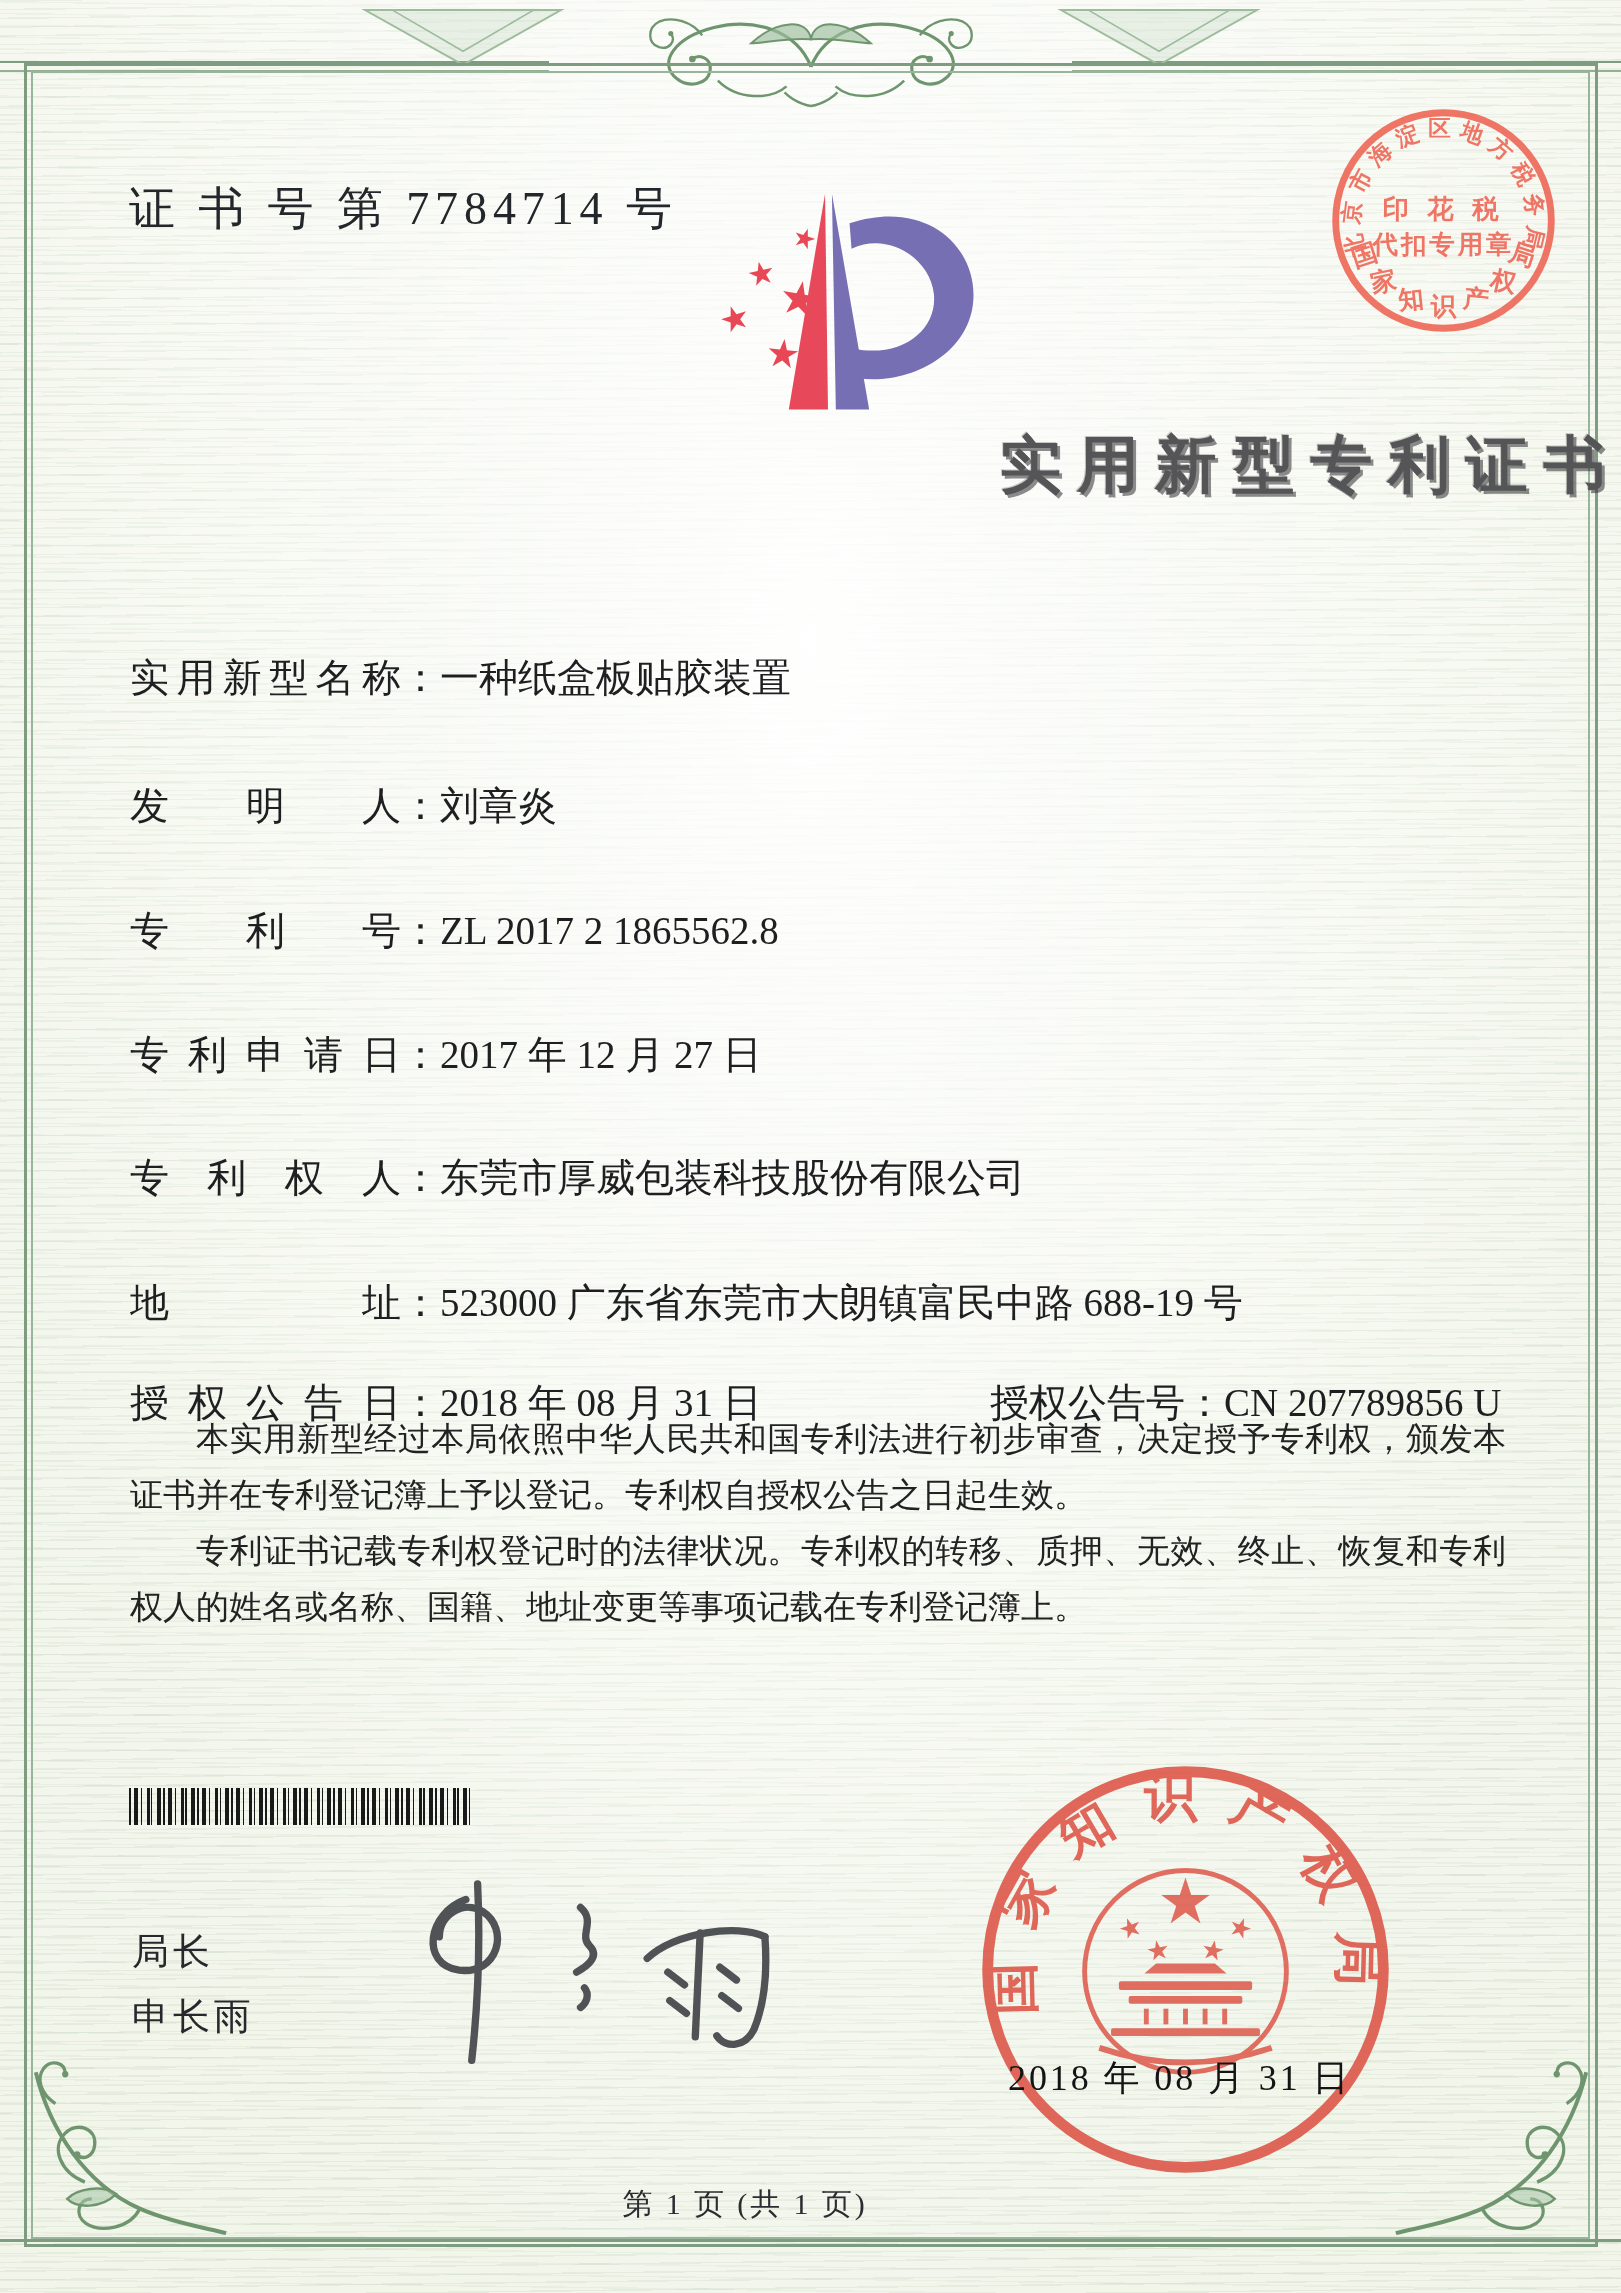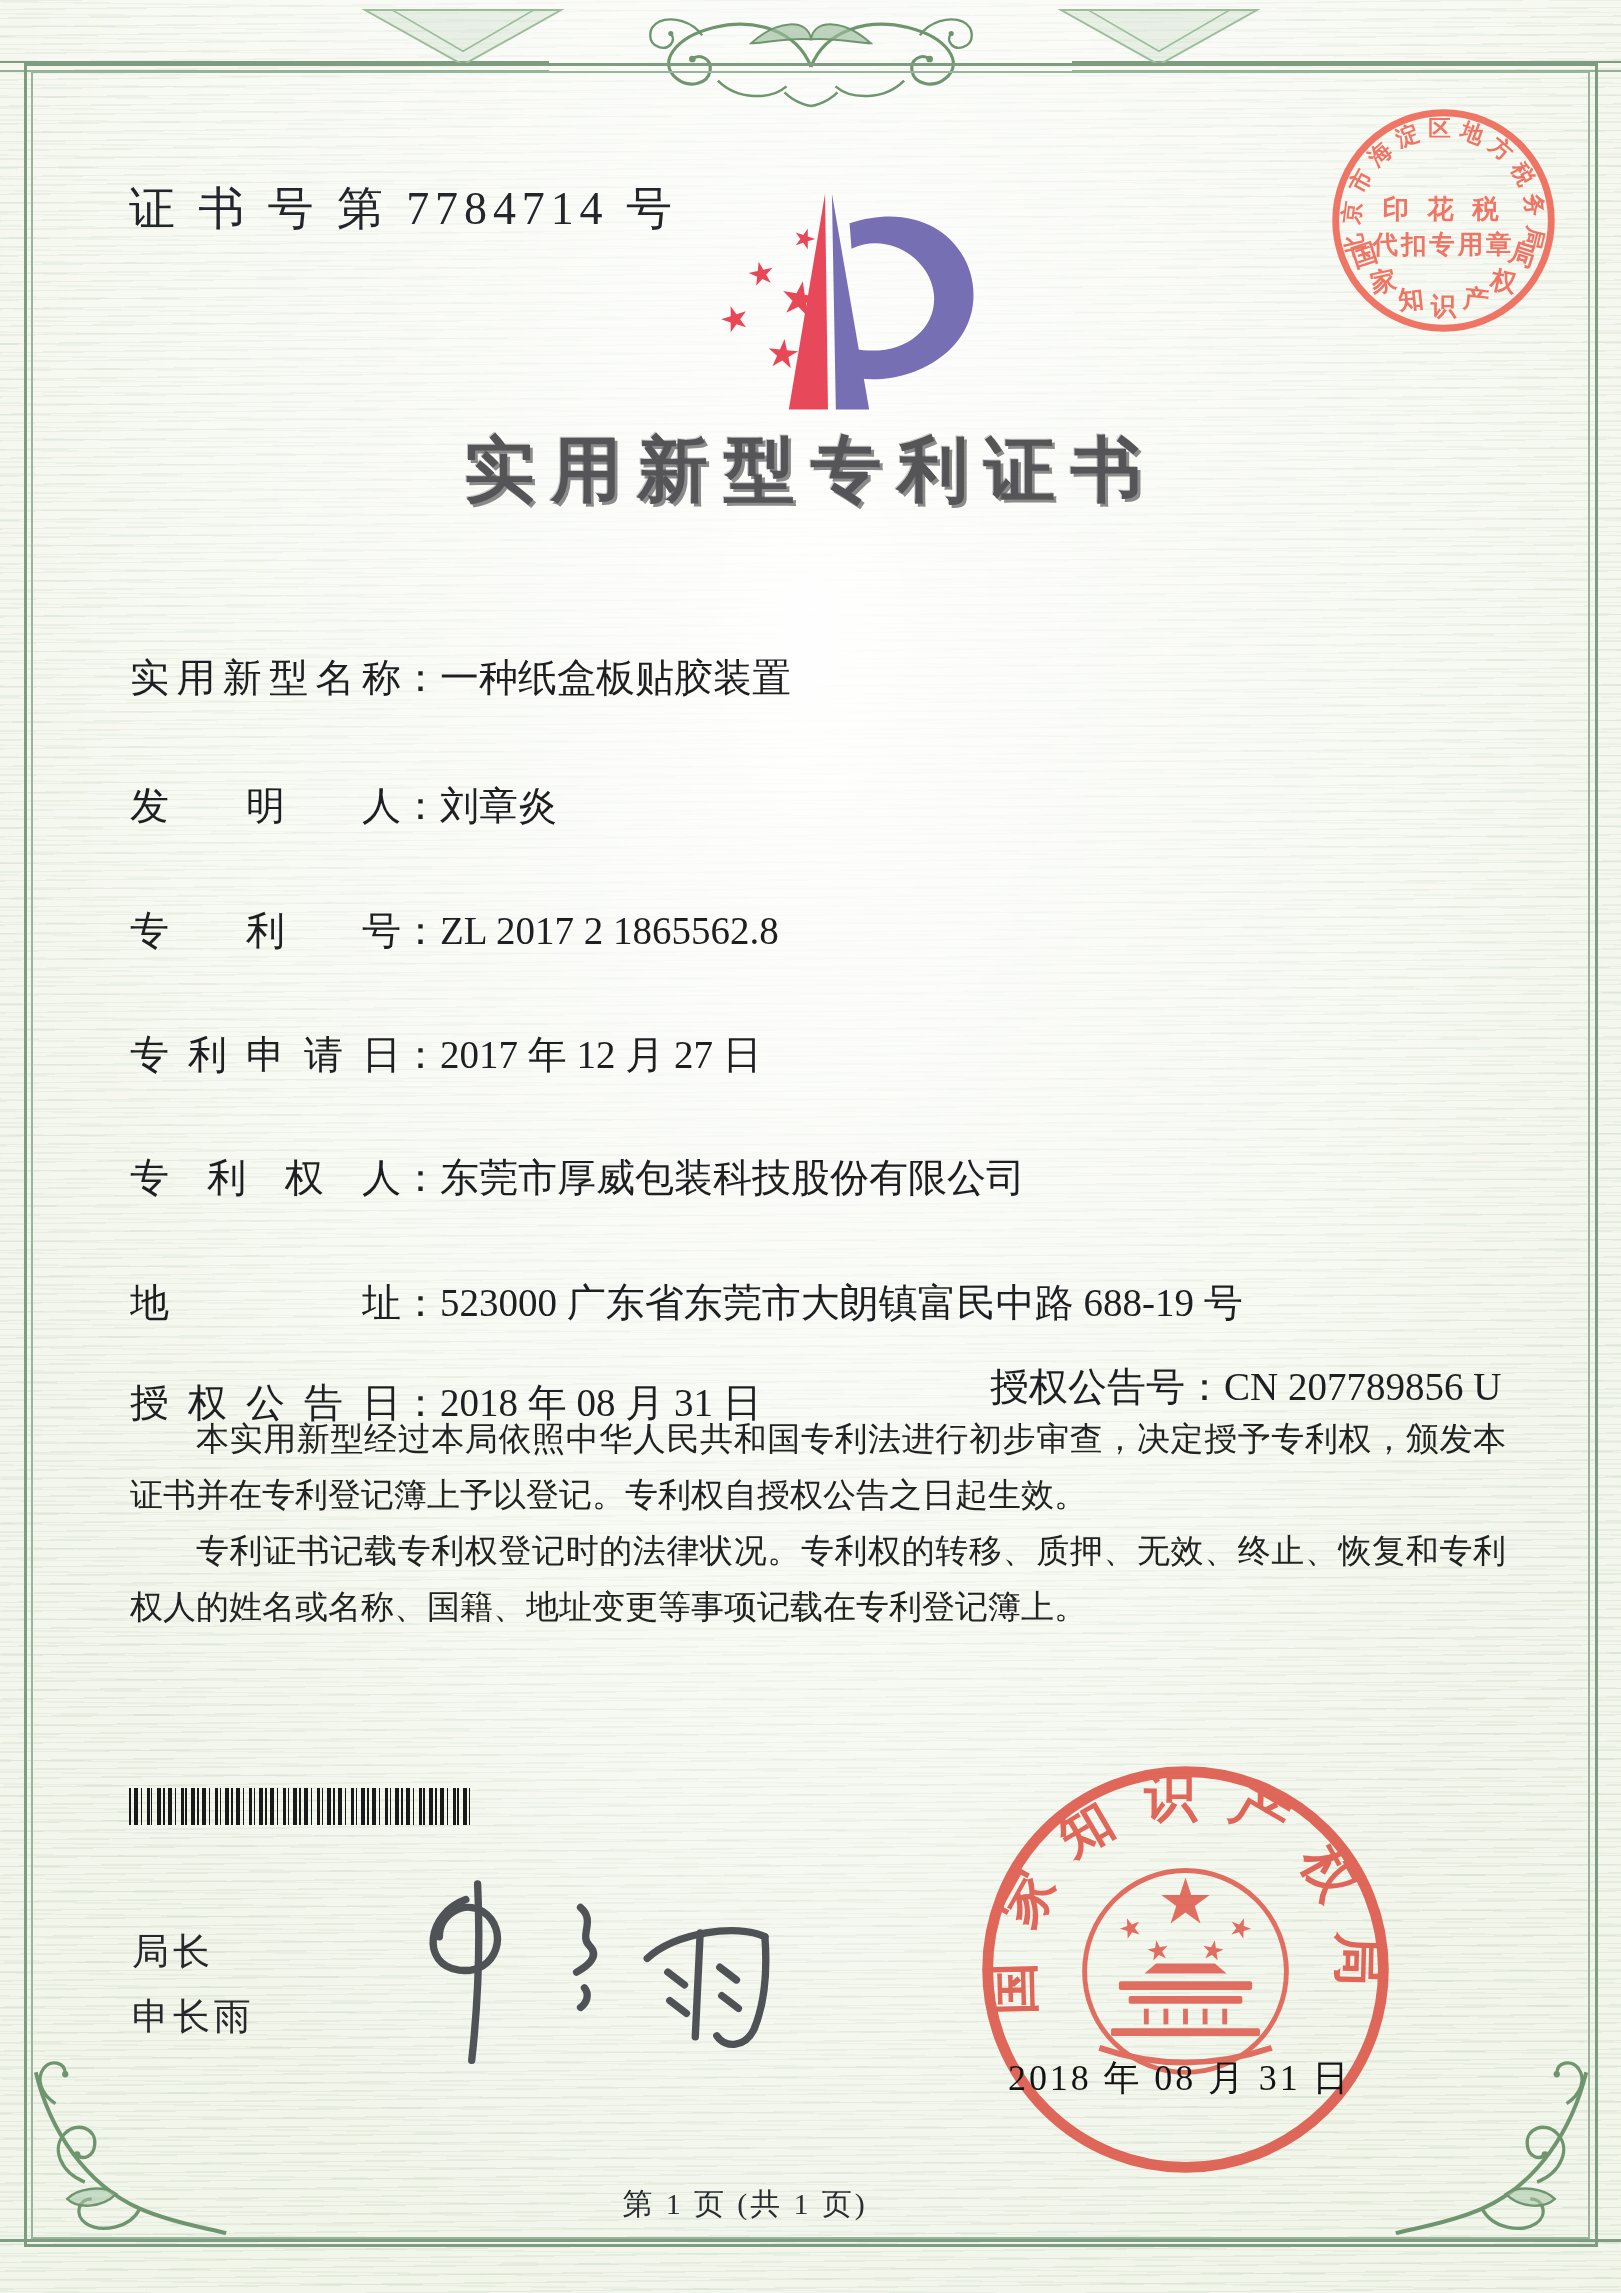--- a/index.html
+++ b/index.html
@@ -24,27 +24,27 @@
   }
   .frame-inner{
     position:absolute;left:4.9px;top:4.9px;right:4.9px;bottom:4.9px;
     border:2px solid #98b49a;
   }
   .topline{position:absolute;height:6.9px;border-top:2.9px solid #7d9c80;border-bottom:2px solid #93b095;}
   .botline{position:absolute;height:0;border-top:3.9px solid #7d9c80;left:0;width:1621px;top:2239px;}
   
   .certno{left:129px;top:178px;font-size:46px;letter-spacing:5.9px;color:#23262a;}
   .title{
-    left:0;top:423px;width:1621px;text-align:center;
-    font-size:71px;font-weight:bold;color:#555558;letter-spacing:15.7px;
+    left:0;top:423px;width:1621px;text-align:right;
+    font-size:62px;font-weight:bold;color:#555558;letter-spacing:15.7px;
     text-shadow:2.9px 2.9px 0 rgba(45,45,48,0.55), -1px -1px 0 rgba(120,120,122,0.4);
   }
   .row{font-size:39px;color:#1f1f22;white-space:nowrap;}
   .row .lbl{display:inline-block;width:271px;text-align:justify;text-align-last:justify;vertical-align:bottom;margin-top:16px;}
-  .row .lbl-compact{display:inline-block;}
+  .row .lbl-compact{display:inline-block;margin-top:16px;}
   .row .val{margin-left:0;}
   .paras{left:130px;top:1411px;width:1376px;font-size:33px;line-height:56px;color:#222;text-align:justify;}
   .paras p{margin:0;text-indent:2em;}
   .barcode{
     left:129px;top:1788px;width:341px;height:37px;
     background:
       repeating-linear-gradient(90deg,#191919 0 2px,rgba(0,0,0,0) 2px 4.9px,#191919 4.9px 8.8px,rgba(0,0,0,0) 8.8px 11.8px,#191919 11.8px 12.7px,rgba(0,0,0,0) 12.7px 17.6px,#191919 17.6px 20.6px,rgba(0,0,0,0) 20.6px 22.5px,#191919 22.5px 23.5px,rgba(0,0,0,0) 23.5px 28px,#191919 28px 32px,rgba(0,0,0,0) 32px 34px);
   }
   .director{left:132px;top:1927px;font-size:37px;color:#26282c;letter-spacing:3.9px;}
   .director2{left:132px;top:1992px;font-size:37px;color:#26282c;letter-spacing:3.9px;}

